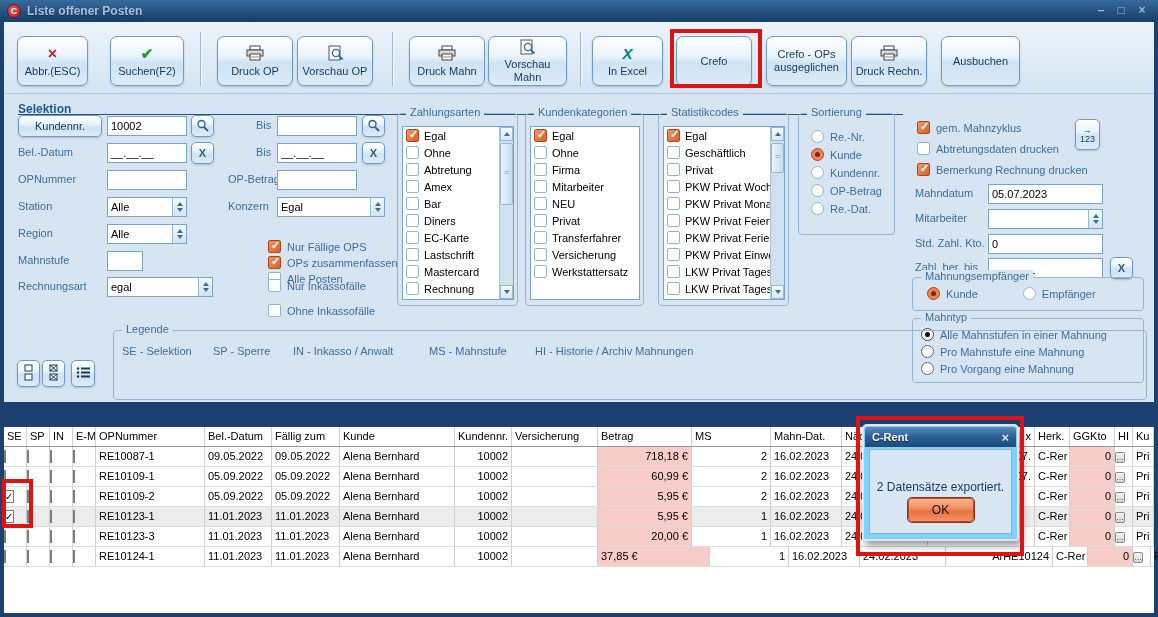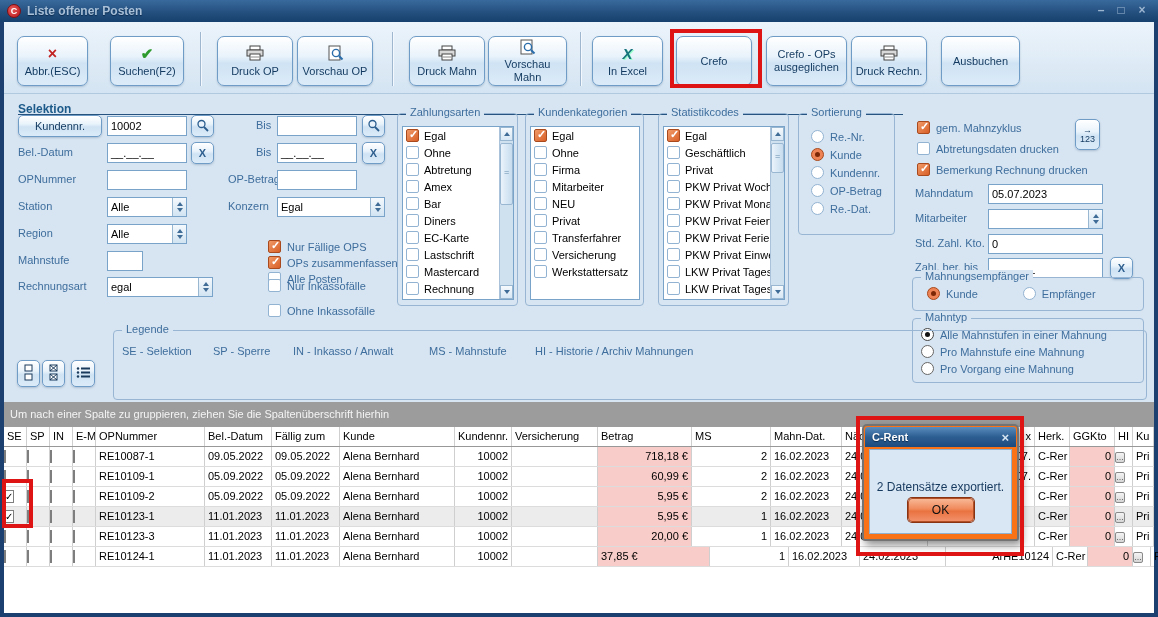--- a/index.html
+++ b/index.html
@@ -60,21 +60,21 @@
 .thead{border-bottom:1px solid #989898}
 .tcell{flex:none;border-right:1px solid #cfcfcf;padding:3px 3px 0;font-size:11px;color:#000;
   overflow:hidden;white-space:nowrap;height:19px}
 .pinkc{background:var(--pink)}
 .shaded .tcell:not(.pinkc){background:#ececec}
 .tcb{width:12px;height:12px;border:1px solid #7e7e7e;background:#fff;margin:1px auto 0;
   font-size:10px;line-height:10px;text-align:center;color:#000}
 .hibtn{width:15px;height:13px;margin:1px auto 0;background:linear-gradient(#f4f4f4,#d6d6d6);
   border:1px solid #8a8a8a;border-radius:2px;font-size:8px;line-height:9px;text-align:center;color:#222}
 .hlrect{position:absolute;border:4px solid var(--hl);z-index:60}
-.dialog{position:absolute;z-index:50;background:#f97316;border:2px solid #737373;border-radius:5px 5px 3px 3px;
+.dialog{position:absolute;z-index:50;background:#7dd3fc;border:2px solid #e5e5e5;border-radius:5px 5px 3px 3px;
   box-shadow:3px 4px 8px rgba(0,0,0,.45)}
 .dtitle{position:absolute;left:1px;right:1px;top:1px;height:20px;border-radius:3px 3px 0 0;
   background:linear-gradient(180deg,#5b8cbd 0%,#2d5e92 50%,#1c4a7e 100%);
   display:flex;align-items:center;justify-content:space-between;padding:0 7px}
 .dtext{color:#fff;font-size:11px;font-weight:bold;text-shadow:0 1px 1px #0c2b4e}
 .dclose{color:#d7e5f2;font-size:13px;font-weight:bold}
 .dbody{position:absolute;left:5px;right:5px;top:23px;bottom:5px;background:#d9e6f3;border:1px solid #8fb0cf}
 .dmsg{position:absolute;left:0;right:0;top:30px;text-align:center;font-size:12px;color:#16395e}
 .btn-ok{position:absolute;left:50%;transform:translateX(-50%);bottom:11px;width:66px;height:24px;
   background:linear-gradient(180deg,#f8b795 0%,#f08a5c 45%,#ea7240 55%,#f1906a 100%);
@@ -538,21 +538,20 @@
     <span class="fleg">Legende</span>
     <div id="leghost">
         <div class="legitem" style="left: 8px; top: 14px;">SE - Selektion</div>
         <div class="legitem" style="left: 99px; top: 14px;">SP - Sperre</div>
         <div class="legitem" style="left: 179px; top: 14px;">IN - Inkasso / Anwalt</div>
         <div class="legitem" style="left: 315px; top: 14px;">MS - Mahnstufe</div>
         <div class="legitem" style="left: 421px; top: 14px;">HI - Historie / Archiv Mahnungen</div>
       </div>
   </div>
 
-  <div class="graybar">Um nach einer Spalte zu gruppieren, ziehen Sie die Spaltenüberschrift hierhin</div>
 
   <div class="tablebg">
     <div class="trow thead" id="thead">
         <span class="tcell" style="width: 23px;">SE</span>
         <span class="tcell" style="width: 23px;">SP</span>
         <span class="tcell" style="width: 23px;">IN</span>
         <span class="tcell" style="width: 23px;">E-M</span>
         <span class="tcell" style="width: 109px;">OPNummer</span>
         <span class="tcell" style="width: 67px;">Bel.-Datum</span>
         <span class="tcell" style="width: 68px;">Fällig zum</span>

